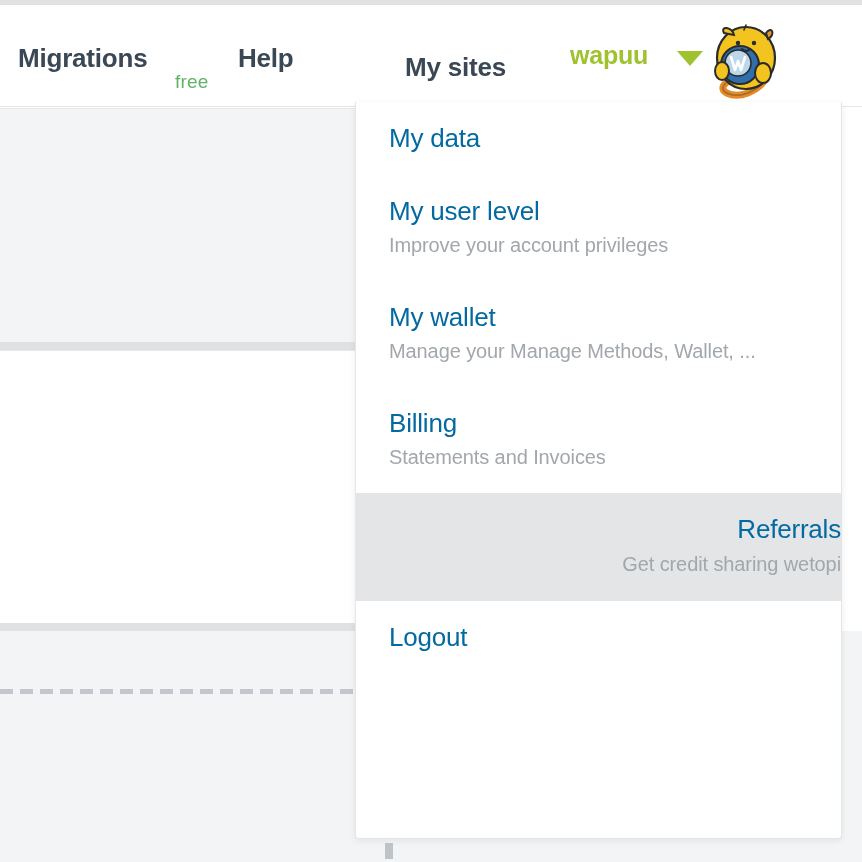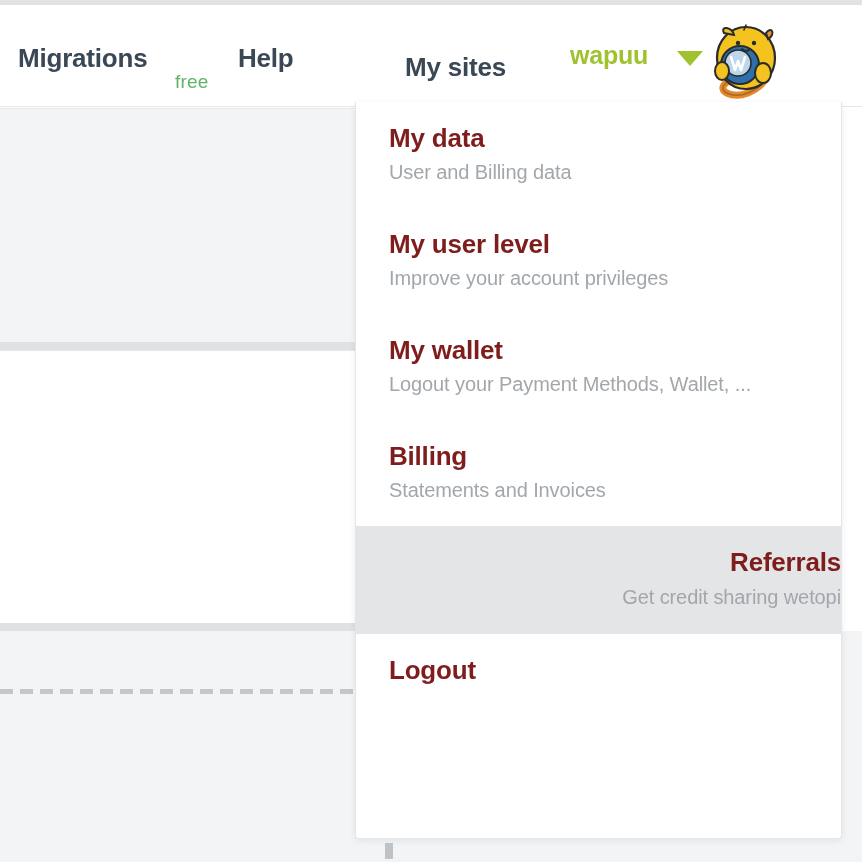--- a/index.html
+++ b/index.html
@@ -177,23 +177,23 @@
   .menu-item {
     padding: 22px 0 22px 33px;
     background: #ffffff;
     cursor: pointer;
   }
   .menu-item.is-active { background: #e3e5e7; text-align: right; }
 
   .menu-item + .menu-item { margin-top: 0; }
 
   .menu-title {
-    color: #7f1d1d;
+    color: #0369a1;
     font-size: 26px;
-    font-weight: bold;
+    font-weight: normal;
     line-height: 1.12;
     letter-spacing: -0.2px;
     white-space: nowrap;
   }
 
   .menu-sub {
     color: #a2a7ac;
     font-size: 20px;
     line-height: 1.35;
     margin-top: 6px;
@@ -280,31 +280,30 @@
         <path d="M38 9 L40 4" stroke="#2b2b2b" stroke-width="1.6" stroke-linecap="round"></path>
       </svg>
     </div>
 
   </div>
 
   <div class="dropdown">
 
     <div class="menu-item">
       <div class="menu-title">My data</div>
-      <div class="menu-sub">User and Billing data</div>
     </div>
 
     <div class="menu-item">
       <div class="menu-title">My user level</div>
       <div class="menu-sub">Improve your account privileges</div>
     </div>
 
     <div class="menu-item">
       <div class="menu-title">My wallet</div>
-      <div class="menu-sub">Logout your Payment Methods, Wallet, ...</div>
+      <div class="menu-sub">Manage your Manage Methods, Wallet, ...</div>
     </div>
 
 
     <div class="menu-item">
       <div class="menu-title">Billing</div>
       <div class="menu-sub">Statements and Invoices</div>
     </div>
 
     <div class="menu-item is-active">
       <div class="menu-title">Referrals</div>

